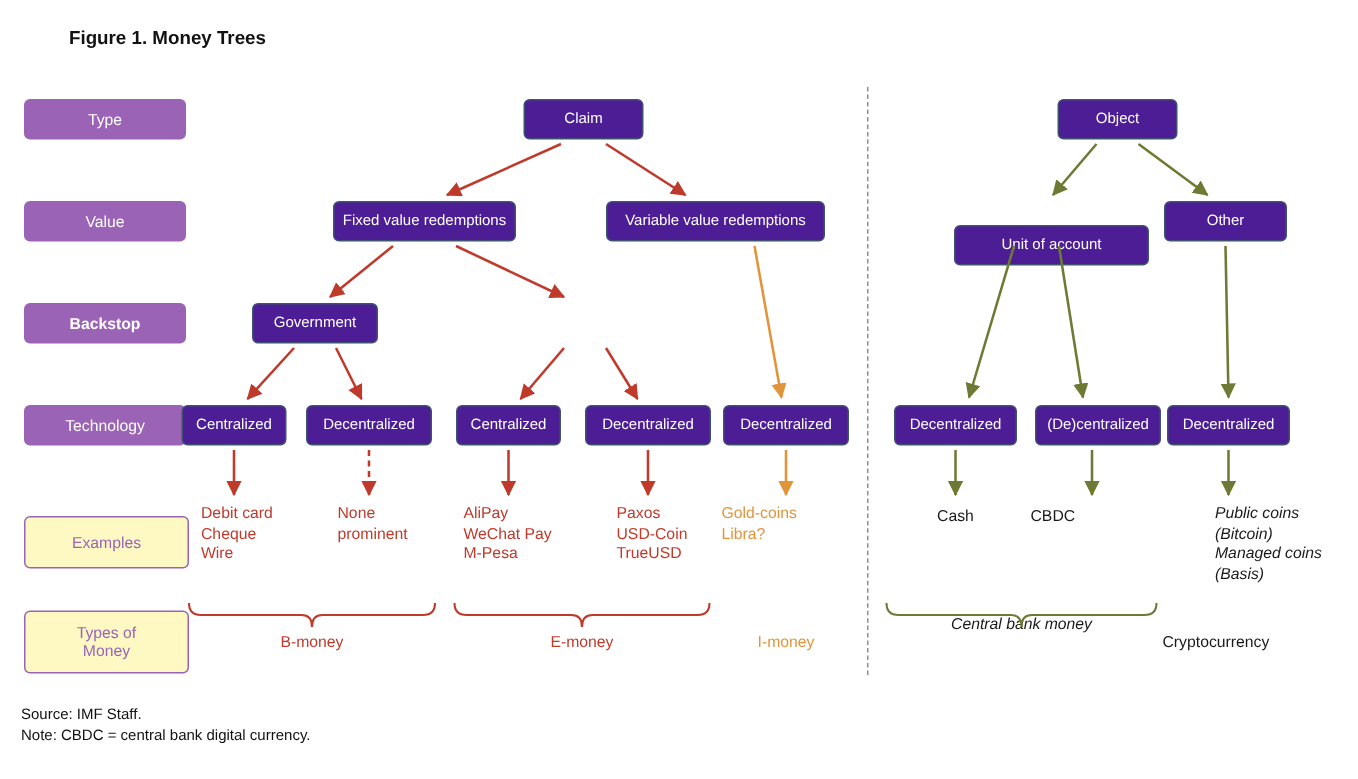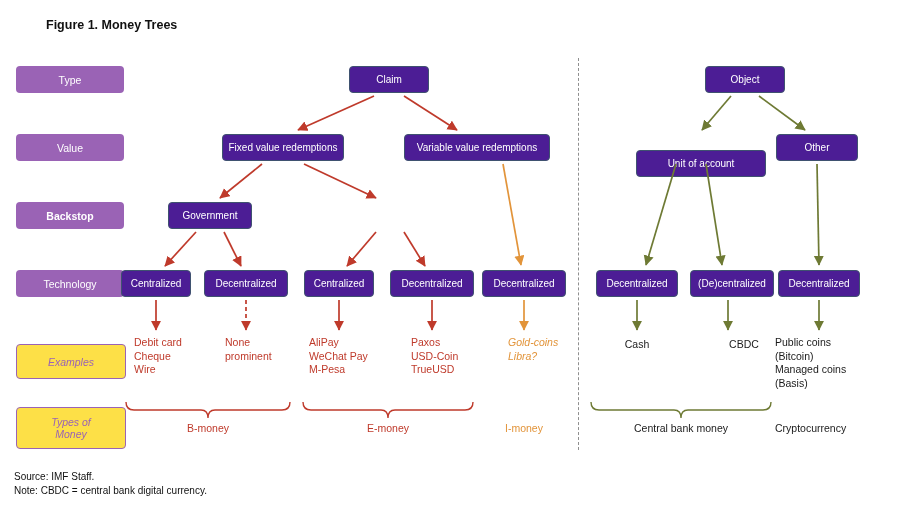--- a/index.html
+++ b/index.html
@@ -6,21 +6,21 @@
   .canvas{
     position:relative;width:905px;height:519px;background:#ffffff;
     font-family:"Liberation Sans",sans-serif;overflow:hidden;
   }
   .fig-title{position:absolute;left:14px;top:18px;font-size:12.5px;font-weight:bold;color:#111;padding-left:32px;}
   .rowlabel{
     position:absolute;left:16px;width:108px;height:27px;background:#9a63b5;color:#fff;
     border-radius:4px;display:flex;align-items:center;justify-content:center;
     font-size:10.5px;text-align:center;line-height:12px;white-space:pre-line;
   }
-  .outline{background:#fde047;border:1.5px solid #9a63b5;color:#9a63b5;font-style:italic;}
+  .outline{background:#fef9c3;border:1.5px solid #9a63b5;color:#9a63b5;}
   .node{
     position:absolute;height:27px;background:#4c1d95;color:#fff;border-radius:4px;
     display:flex;align-items:center;justify-content:center;font-size:10px;
     box-sizing:border-box;padding:0 3px;white-space:nowrap;border:1px solid #3f5270;
   }
   .ex{
     position:absolute;font-size:10.5px;line-height:13.5px;white-space:pre-line;
   }
   .red{color:#bf3a2b}
   .orange{color:#e2943a}
@@ -69,33 +69,33 @@
 Cheque
 Wire</div>
   <div class="ex red" style="left:225px;top:336px;">None
 prominent</div>
   <div class="ex red" style="left:309px;top:336px;">AliPay
 WeChat Pay
 M-Pesa</div>
   <div class="ex red" style="left:411px;top:336px;">Paxos
 USD-Coin
 TrueUSD</div>
-  <div class="ex orange" style="left:508px;top:336px;font-style:italic;">Gold-coins
+  <div class="ex orange" style="left:481px;top:336px;">Gold-coins
 Libra?</div>
   <div class="ex dark" style="left:610px;top:338px;width:54px;text-align:center;">Cash</div>
-  <div class="ex dark" style="left:716px;top:338px;width:56px;text-align:center;">CBDC</div>
-  <div class="ex dark" style="left:775px;top:336px;">Public coins
+  <div class="ex dark" style="left:687px;top:338px;width:56px;text-align:left;">CBDC</div>
+  <div class="ex dark" style="left:810px;top:336px;font-style:italic;">Public coins
 (Bitcoin)
 Managed coins
 (Basis)</div>
 
   <div class="mtype red" style="left:158px;top:422px;width:100px;">B-money</div>
   <div class="mtype red" style="left:338px;top:422px;width:100px;">E-money</div>
   <div class="mtype orange" style="left:474px;top:422px;width:100px;">I-money</div>
-  <div class="mtype dark" style="left:611px;top:422px;width:140px;">Central bank money</div>
+  <div class="mtype dark" style="left:611px;top:410px;width:140px;font-style:italic;">Central bank money</div>
   <div class="mtype dark" style="left:775px;top:422px;width:110px;text-align:left;">Cryptocurrency</div>
 
   <div class="sep"></div>
 
   <svg class="layer" width="905" height="519" viewBox="0 0 905 519">
     <defs>
       <marker id="ah-red" markerWidth="7" markerHeight="7" refX="5.5" refY="3" orient="auto">
         <path d="M0,0 L6,3 L0,6 z" fill="#bf3a2b"></path>
       </marker>
       <marker id="ah-orange" markerWidth="7" markerHeight="7" refX="5.5" refY="3" orient="auto">

